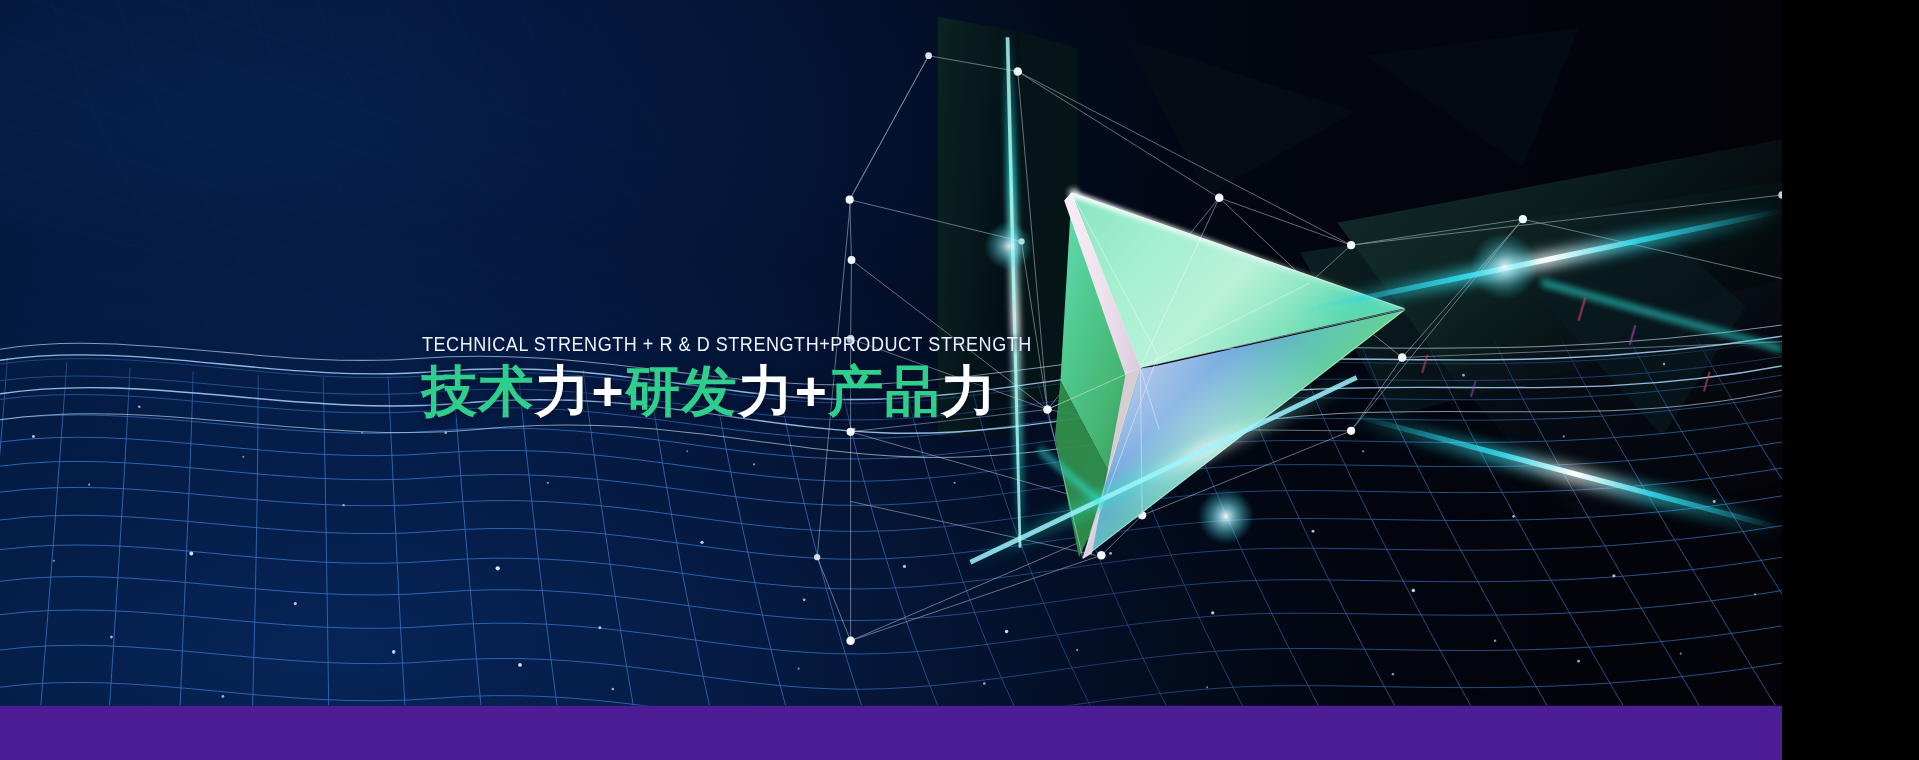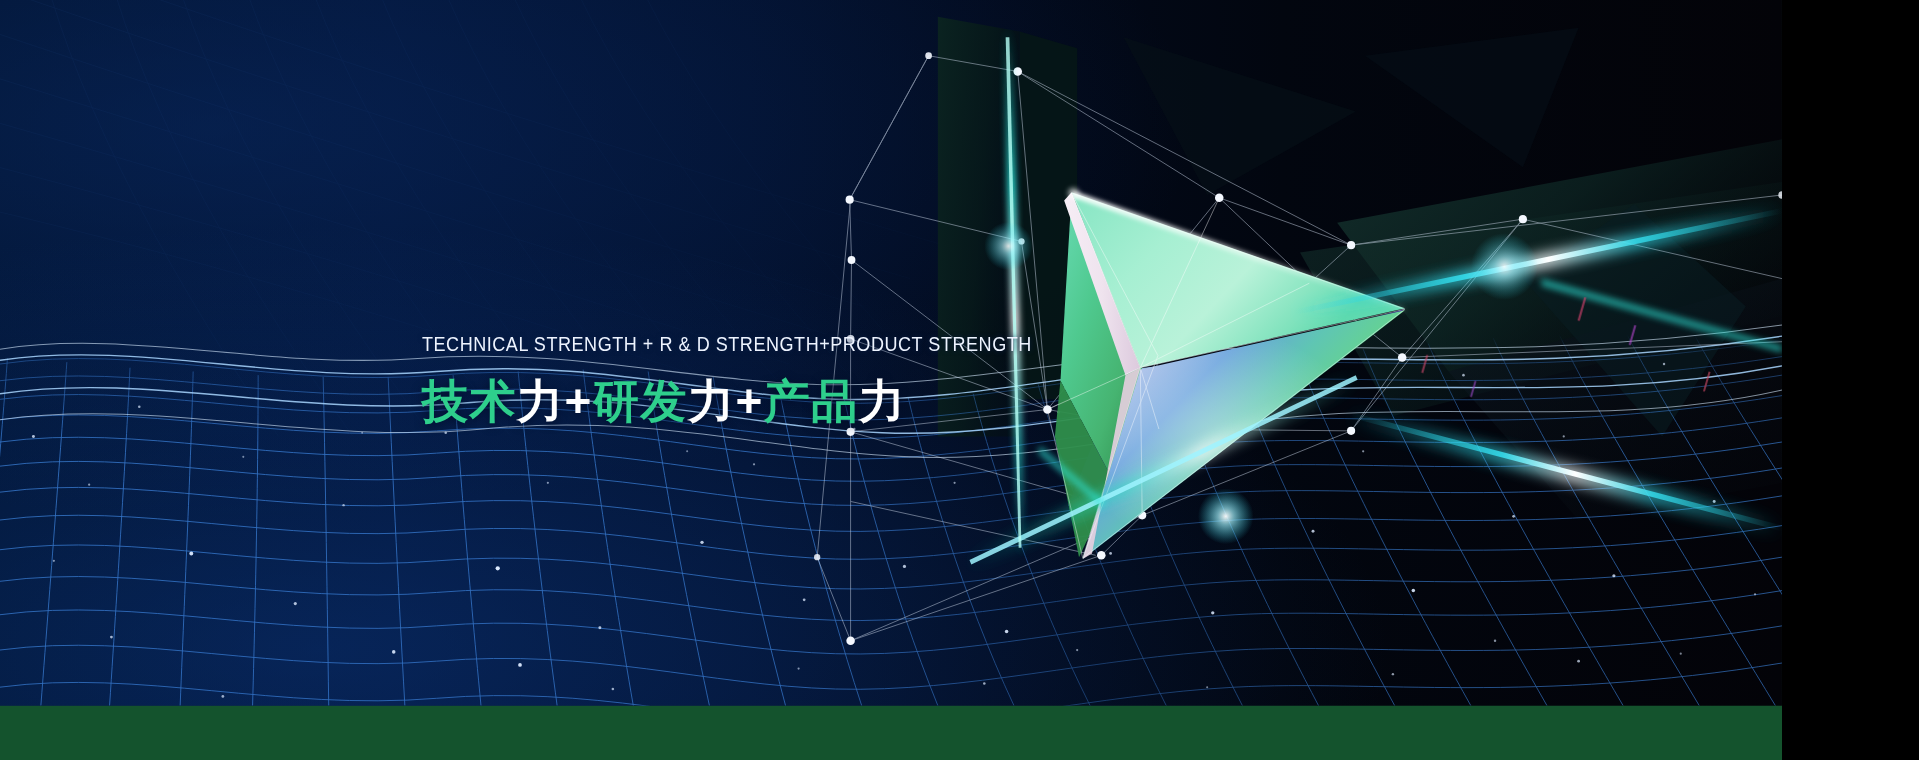--- a/index.html
+++ b/index.html
@@ -1,20 +1,20 @@
 <!DOCTYPE html>
 <html><head>
 <meta charset="utf-8">
 <style>
   html,body{margin:0;padding:0;background:#000;}
   #stage{
     position:relative;
     width:1782px;height:760px;
     overflow:hidden;
-    background:#14532d;
+    background:#4c1d95;
     font-family:"Liberation Sans", sans-serif;
   }
   .layer{position:absolute;inset:0;}
   svg.layer{display:block;}
 
   
   #headline{
     position:absolute;
     left:422px; top:332px;
     z-index:40;
@@ -25,22 +25,22 @@
     font-size:20.5px;
     letter-spacing:0.6px;
     color:#eef4ff;
     white-space:nowrap;
     font-weight:400;
     transform:scaleX(0.88);
     transform-origin:left center;
     text-shadow:0 0 6px rgba(10,30,70,.9);
   }
   #bigline{
-    margin-top:21px;
-    font-size:46px;
+    margin-top:7px;
+    font-size:55px;
     font-weight:bold;
     line-height:1.05;
     white-space:nowrap;
     letter-spacing:1.5px;
     text-shadow:0 2px 10px rgba(0,12,40,.85);
   }
   .g{color:#2ecf8c;}
   .w{color:#ffffff;}
 </style>
 </head>

